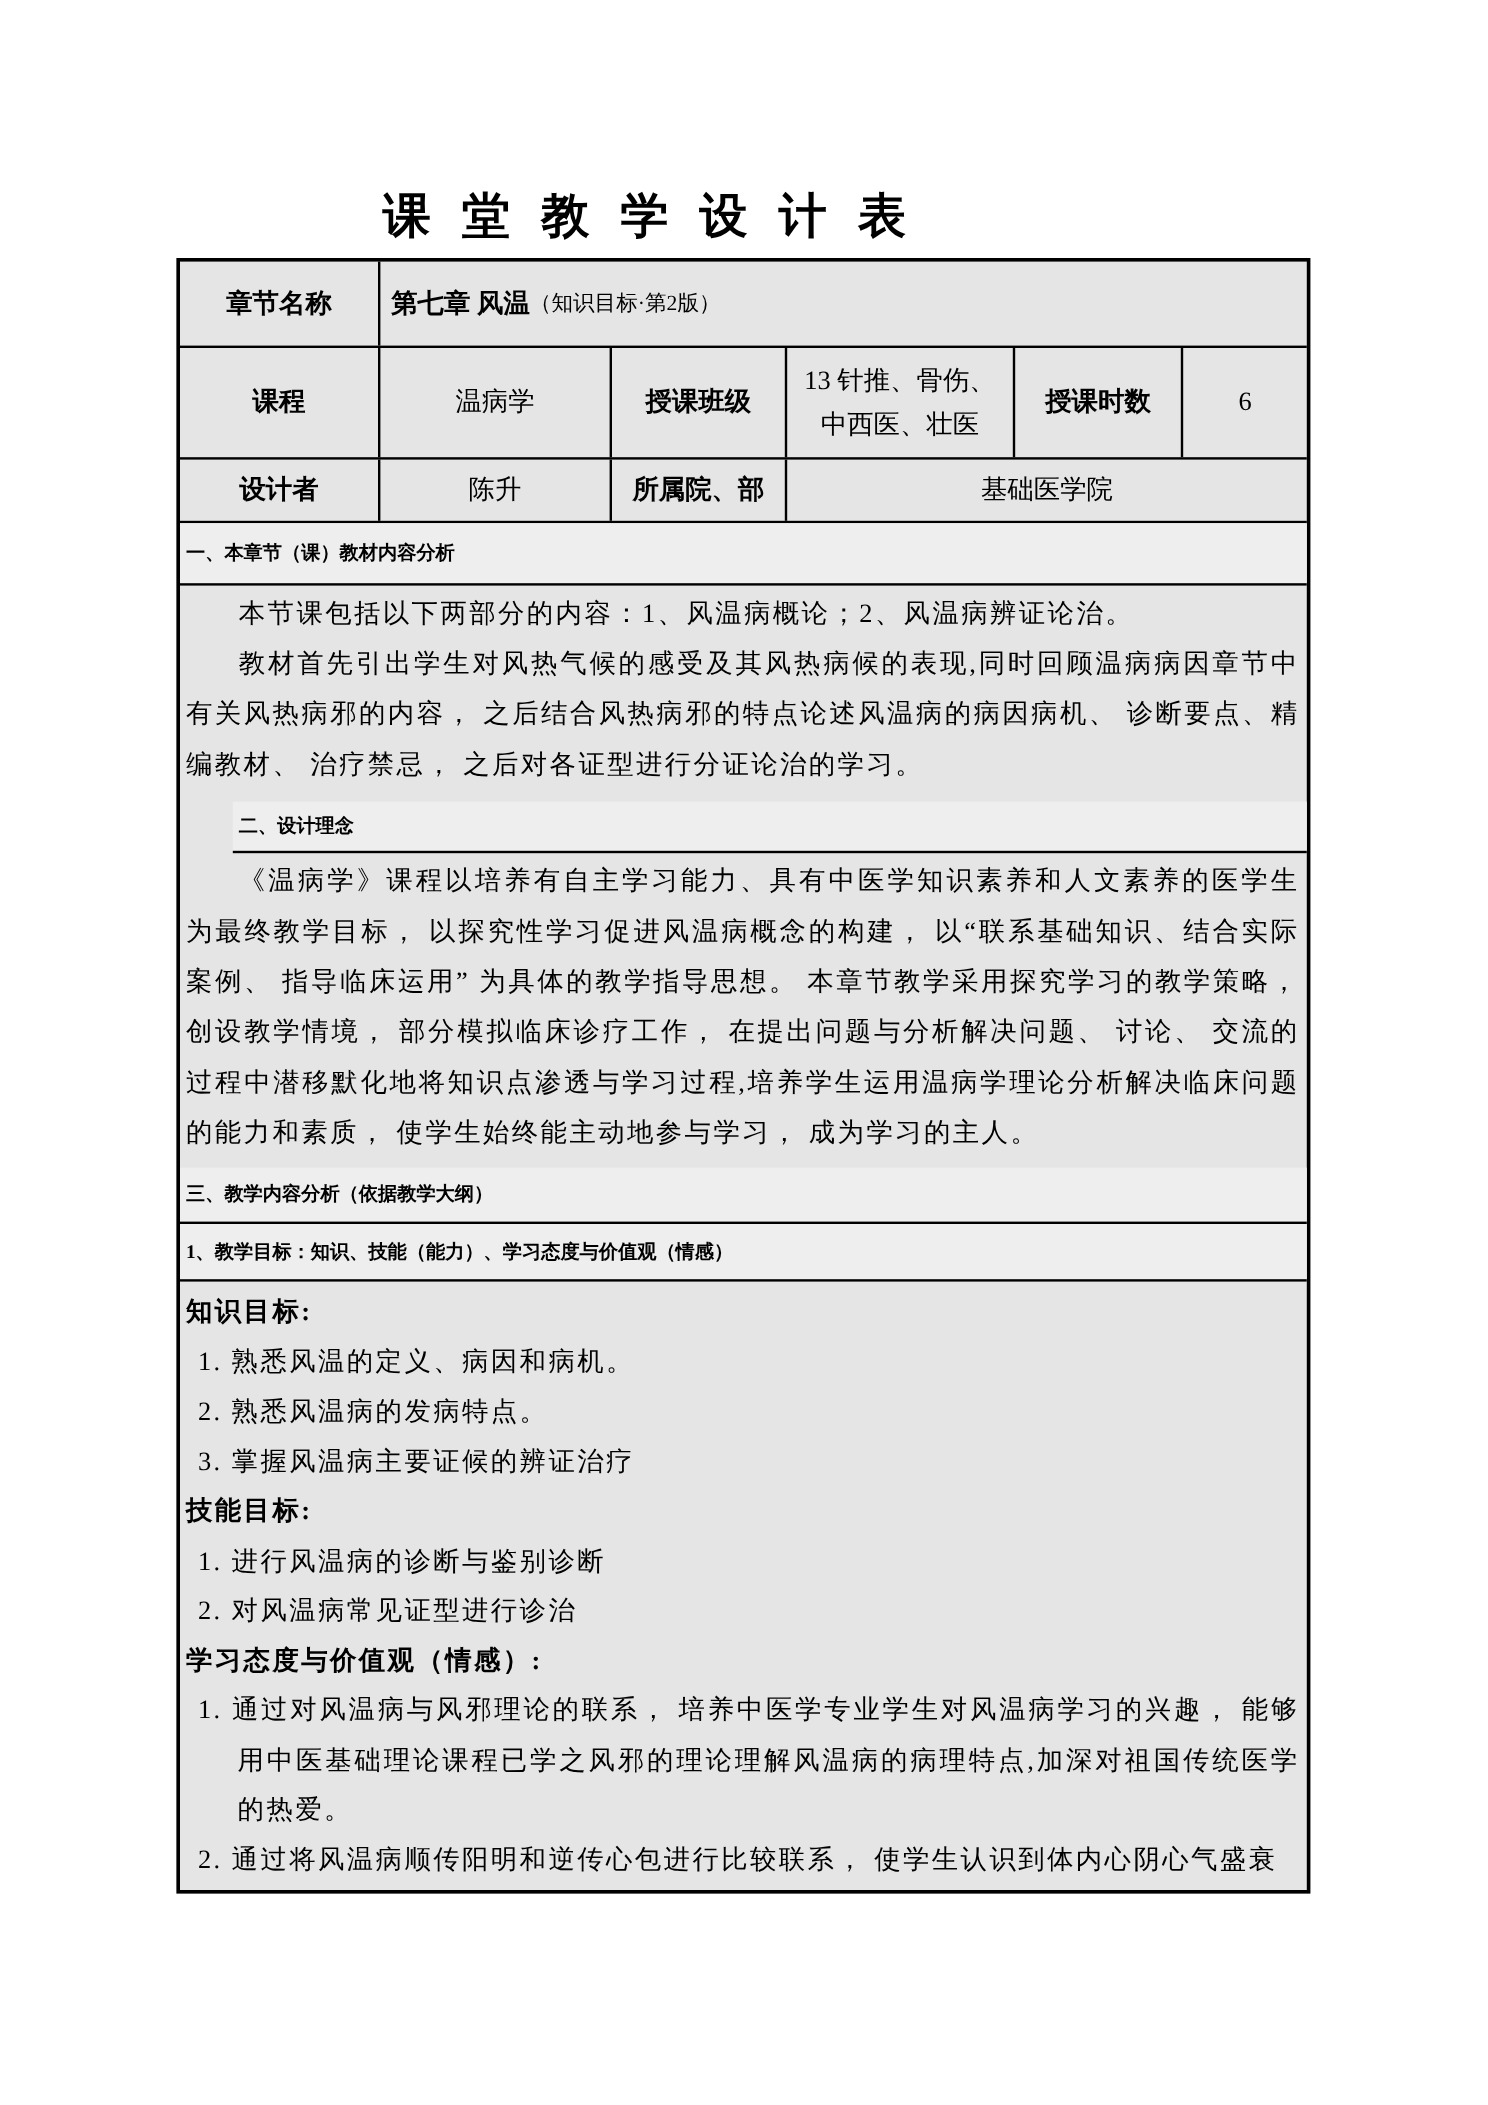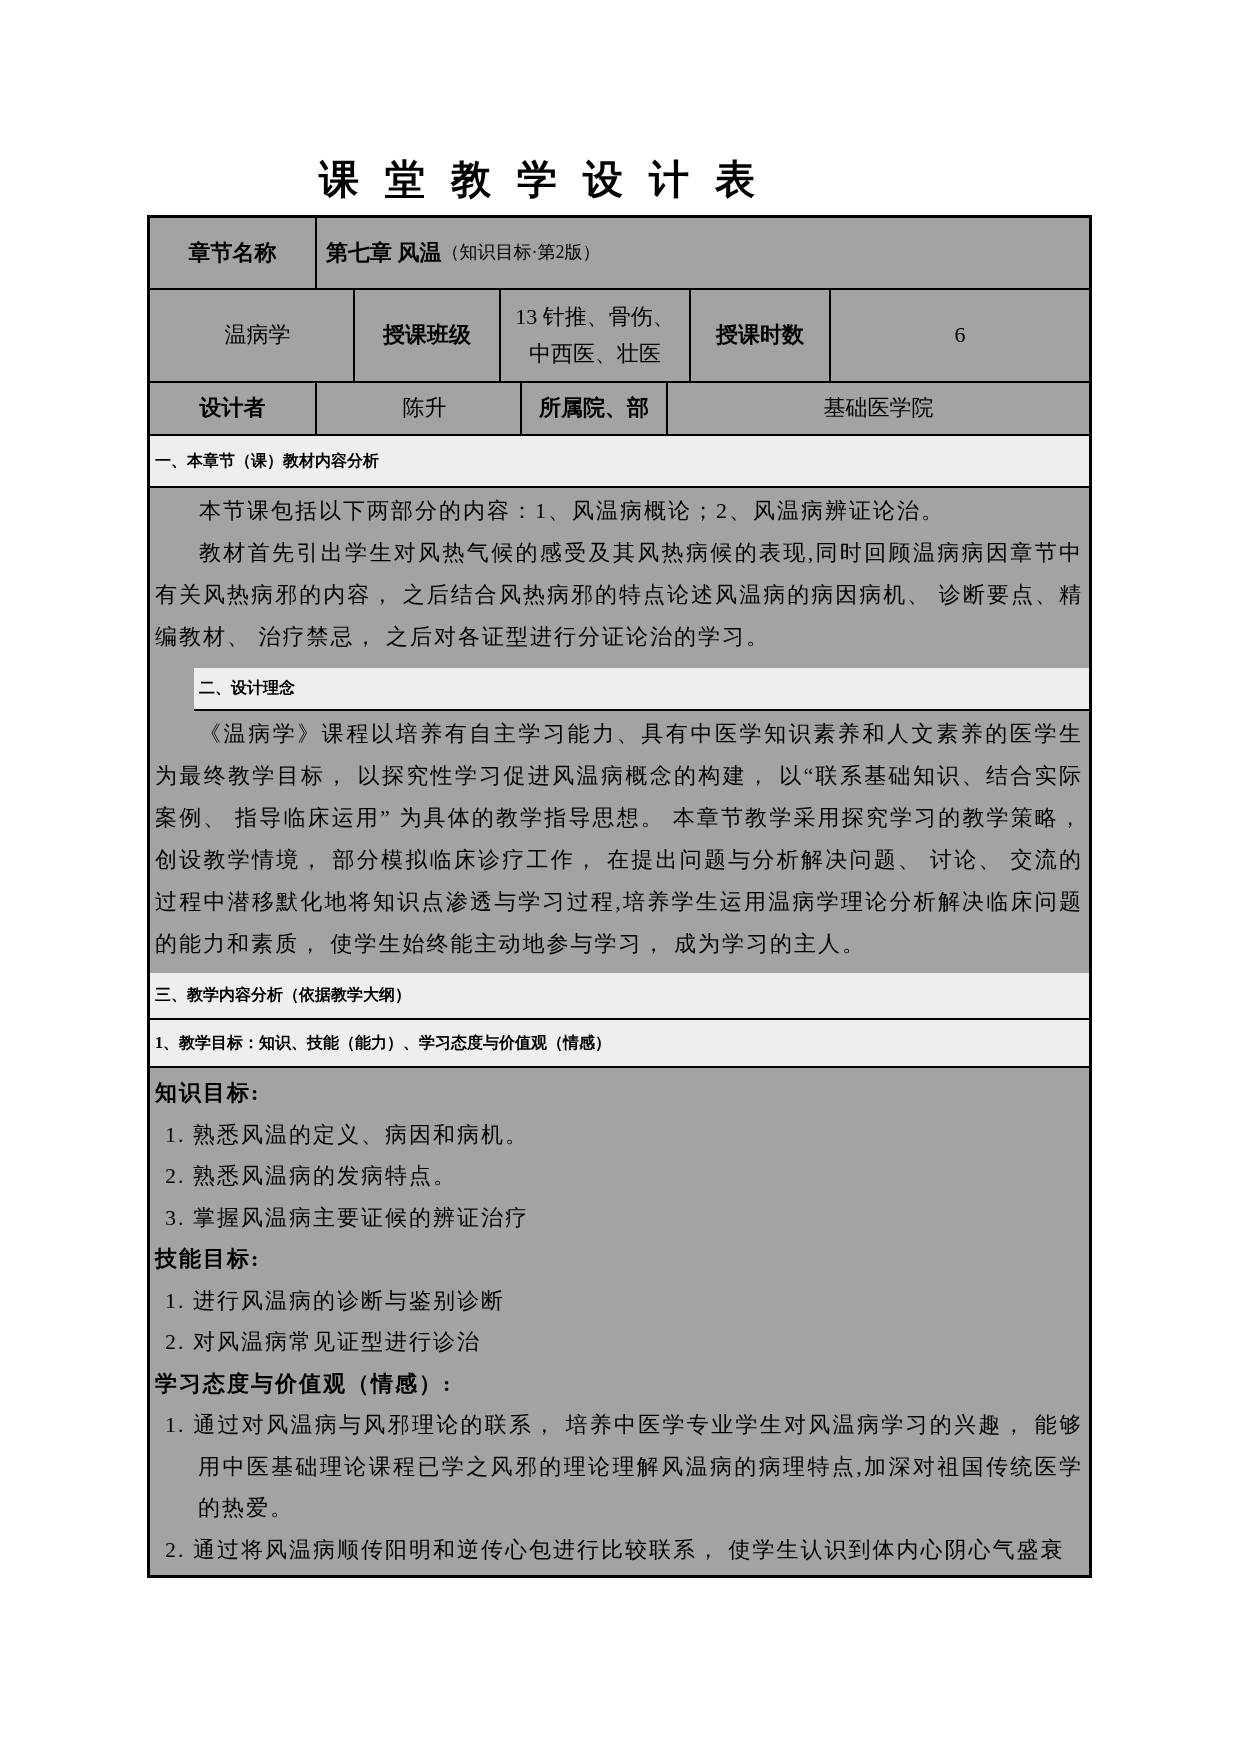--- a/index.html
+++ b/index.html
@@ -10,34 +10,34 @@
     overflow:hidden; margin:0 auto;
   }
   .doc-title {
     position:absolute; top:158px; left:0; width:1100px;
     text-align:center; font-size:40px; font-weight:bold;
     letter-spacing:26px; line-height:44px; white-space:nowrap;
   }
   .sheet {
     position:absolute; left:147px; top:215px; width:945px; height:1363px;
     border:3px solid #000; display:flex; flex-direction:column;
-    font-size:22px; background:#a3a3a3;
+    font-size:22px; background:#e5e5e5;
   }
   .row { display:flex; border-bottom:2px solid #000; flex:0 0 auto; }
   .cell { display:flex; align-items:center; justify-content:center;
           border-right:2px solid #000; text-align:center; line-height:1.65; }
   .cell.last { border-right:none; flex:1; }
   .cell.left { justify-content:flex-start; text-align:left; padding-left:9px; }
   .bold { font-weight:bold; }
   .note { font-size:18px; font-weight:normal; }
   .r1 { height:72px; }
   .r2 { height:93px; }
   .r3 { height:53px; }
   .w1 { width:167px; }
-  .w2 { width:193px;margin-left:12px; }
+  .w2 { width:193px; }
   .w3 { width:146px; }
   .w4 { width:190px; padding:0 6px; }
   .w5 { width:140px; }
   .band {
     flex:0 0 auto; background:#eeeeee; border-bottom:2px solid #000;
     display:flex; align-items:center; padding-left:5px;
     font-weight:bold; font-size:16px;
   }
   .band1 { height:52px; }
   .band2 { height:43px;margin-left:44px; }
@@ -63,20 +63,21 @@
 
     <div class="row r1">
       <div class="cell w1 bold">章节名称</div>
       <div class="cell last left">
         <span class="bold">第七章 风温</span>
           <span class="note">（知识目标·第2版）</span>
       </div>
     </div>
 
     <div class="row r2">
+      <div class="cell w1 bold">课程</div>
       <div class="cell w2">温病学</div>
       <div class="cell w3 bold">授课班级</div>
       <div class="cell w4">13 针推、骨伤、中西医、壮医</div>
       <div class="cell w5 bold">授课时数</div>
       <div class="cell last">6</div>
     </div>
 
     <div class="row r3">
       <div class="cell w1 bold">设计者</div>
       <div class="cell w2">陈升</div>

